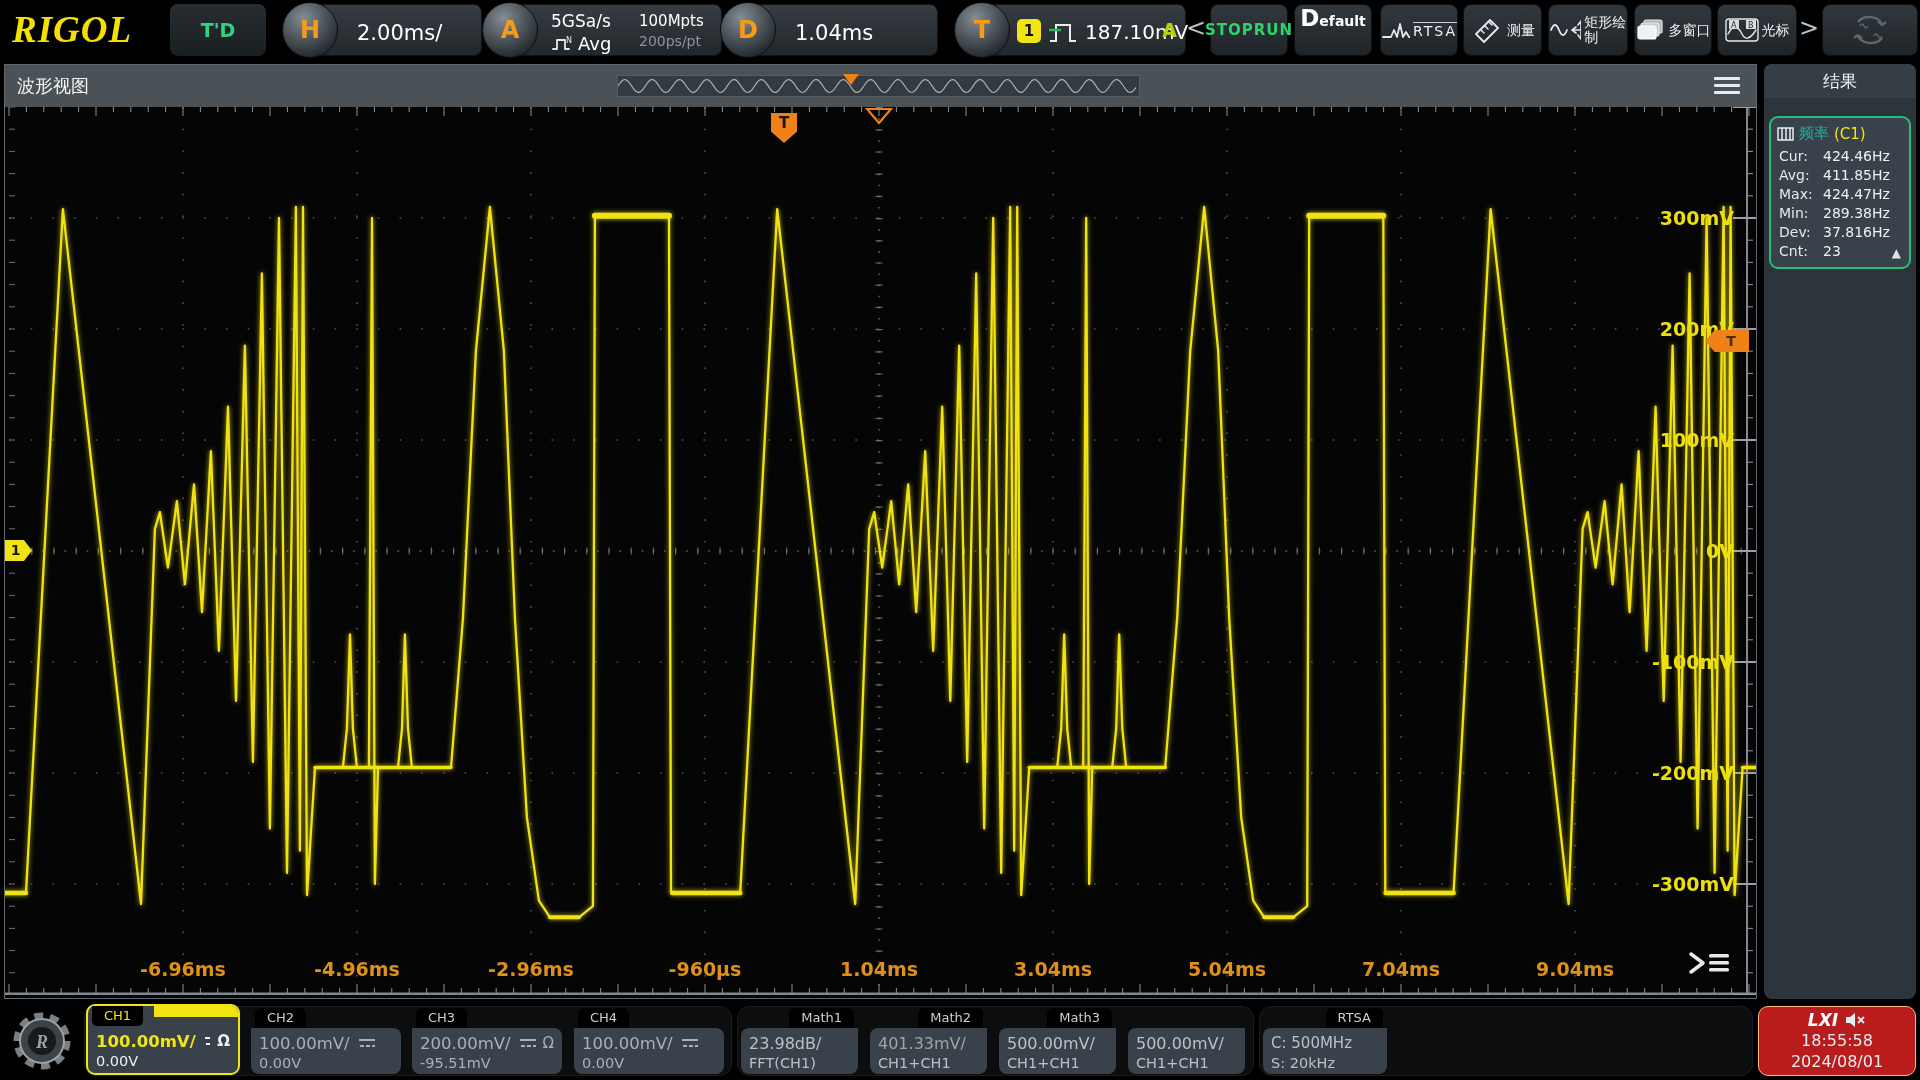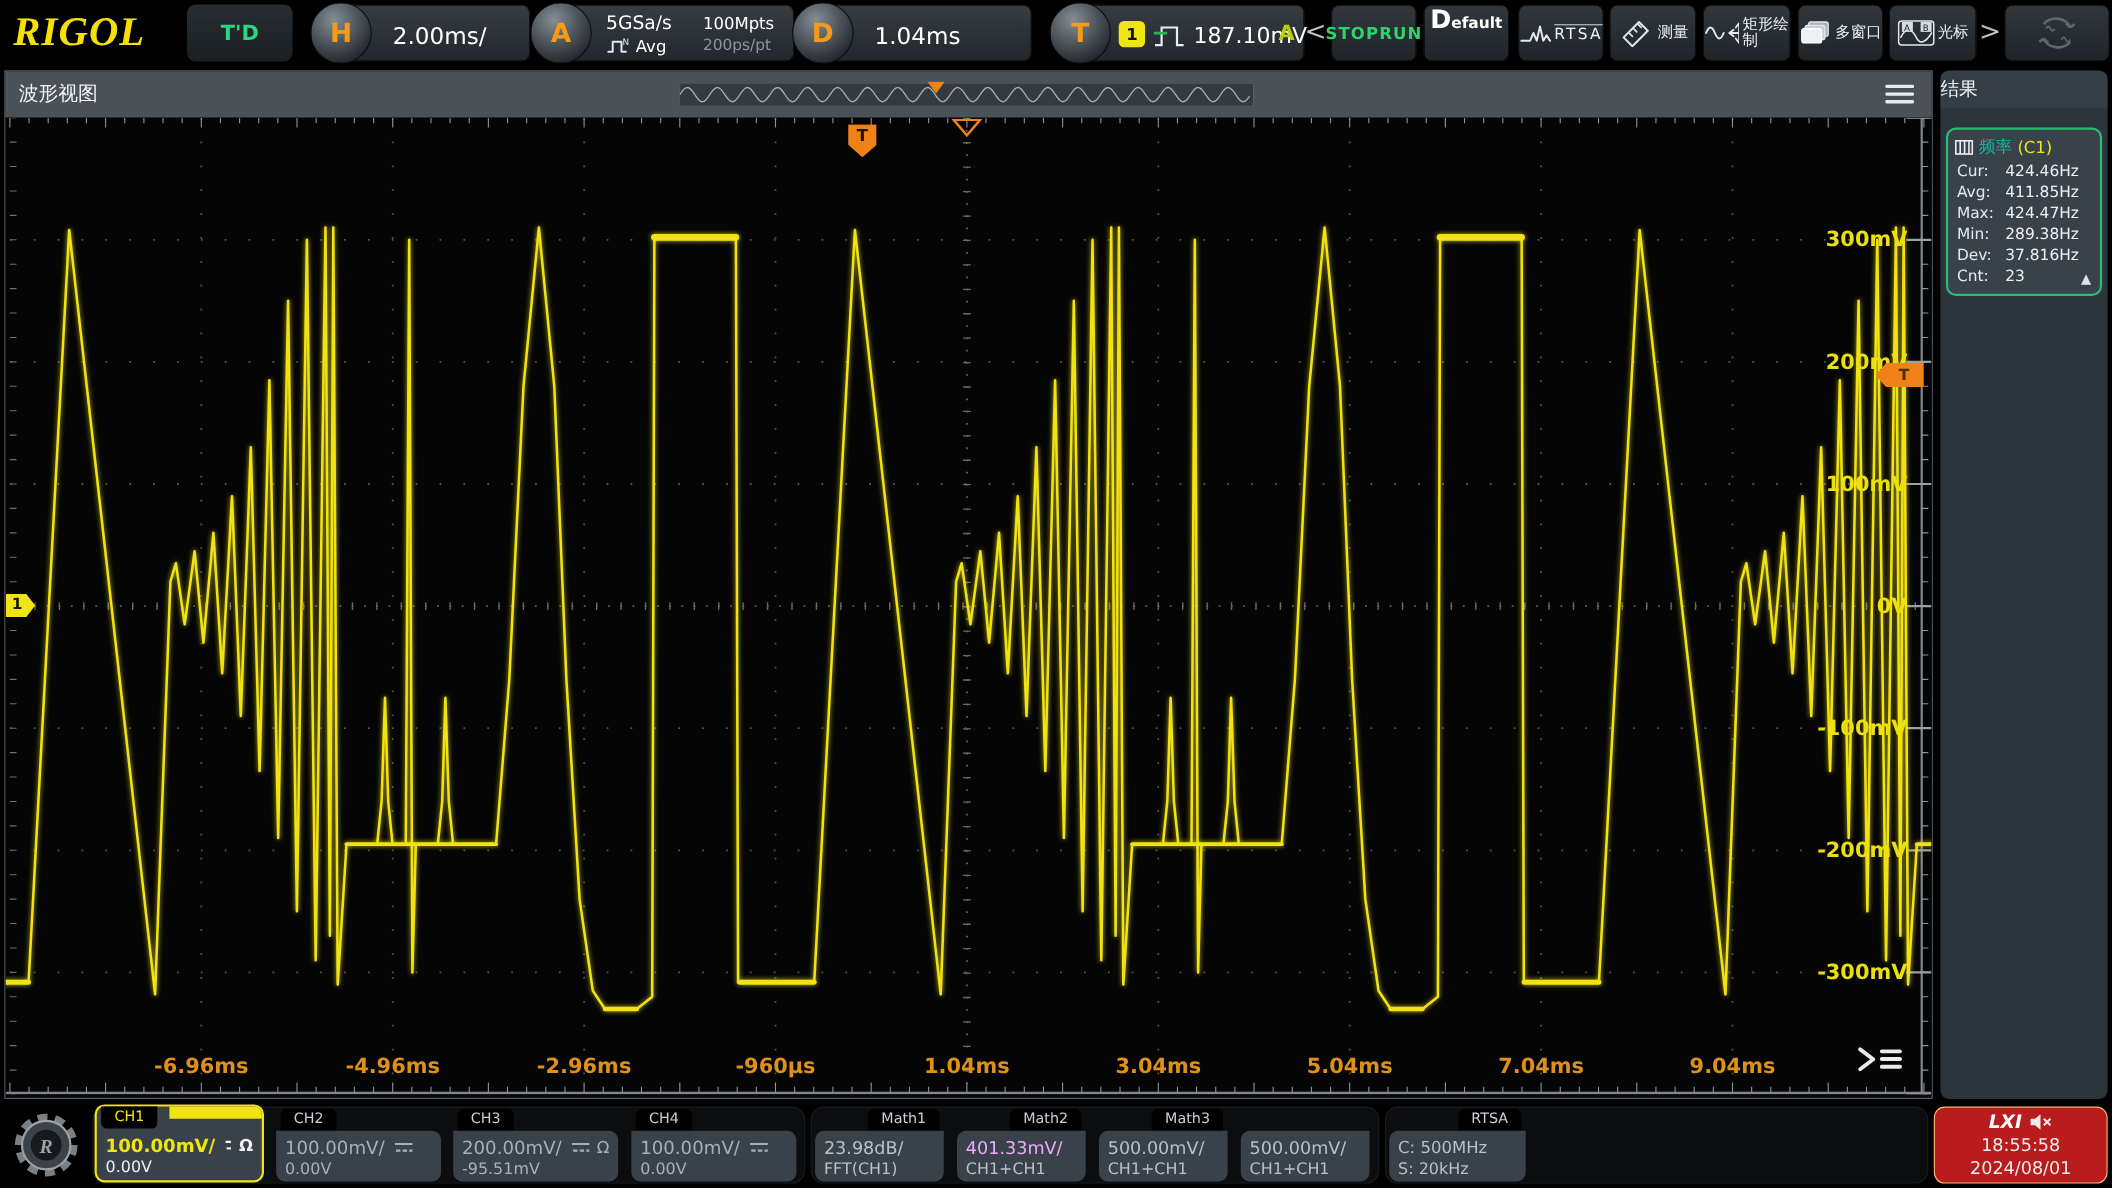--- a/index.html
+++ b/index.html
@@ -60,21 +60,21 @@
              font-weight:bold; text-align:center; line-height:22px; padding-left:8px; }
   #t-flag { position:absolute; left:766px; top:6px; width:26px; height:30px; background:#f08018;
             clip-path:polygon(0 0,100% 0,100% 62%,50% 100%,0 62%); color:#201400; font-size:15px;
             font-weight:bold; text-align:center; line-height:20px; }
   #center-tri { position:absolute; left:860px; top:1px; }
   #expand-icon { position:absolute; left:1680px; top:843px; }
 
   
   #results-panel { position:absolute; left:1764px; top:64px; width:152px; height:935px;
                    background:#2c353b; border-radius:8px; overflow:hidden; }
-  #results-header { height:34px; background:#353e45; color:#f2f4f6; font-size:17px; 
+  #results-header { height:34px; background:#353e45; color:#f2f4f6; font-size:17px; text-align:center;
                     line-height:34px; }
   #meas-card { position:absolute; left:5px; top:52px; width:142px; border:2px solid #2bbd74;
                border-radius:9px; background:#39424a; padding:4px 0 6px 0; }
   #meas-card .card-title { display:flex; align-items:center; gap:5px; padding:2px 6px 4px 6px; }
   #meas-card .card-title .tname { color:#14b8a6; font-size:15px; }
   #meas-card .card-title .tsrc { color:#f0e413; font-size:15px; }
   .mrow { display:flex; padding:0 8px; height:19px; line-height:19px; position:relative; }
   .mrow .ml { width:44px; color:#e5e9ec; font-size:14px; }
   .mrow .mv { color:#eef1f3; font-size:14px; }
   .mrow .arrow { position:absolute; right:8px; top:2px; color:#dfe3e6; font-size:12px; }
@@ -122,21 +122,21 @@
     </div>
 
     <div class="kgroup" style="left:482px;">
       <div class="knob-box" style="left:28px; width:212px;">
         <div style="position:absolute; left:40px; top:6px; color:#fff; font-size:17px;">5GSa/s</div>
         <div style="position:absolute; left:40px; top:28px; display:flex; align-items:center; gap:5px;">
           <svg width="22" height="16">
             <path d="M2,13 h4 v-9 h8 v9 h4" class="icon-white" style="stroke-width:1.8"></path>
             <text x="15" y="7" fill="#e3e8eb" font-size="8" style="font-family:'DejaVu Sans',sans-serif;">N</text>
           </svg>
-          <span style="color:#fff; font-size:15px;">Avg</span>
+          <span style="color:#fff; font-size:18px;">Avg</span>
         </div>
         <div style="position:absolute; left:128px; top:7px; color:#fff; font-size:15px;">100Mpts</div>
         <div style="position:absolute; left:128px; top:28px; color:#8c959b; font-size:14px;">200ps/pt</div>
       </div>
       <div class="knob-circle" style="left:0;">A</div>
     </div>
 
     <div class="kgroup" style="left:720px;">
       <div class="knob-box" style="left:28px; width:190px;">
         <div class="kval" style="left:46px;">1.04ms</div>
@@ -733,21 +733,21 @@
         <div class="widget" style="left: 741px; width: 117px;">
           <div class="wtab" style="right:4px;">Math1</div>
           <div class="wbody rtab">
             <div class="wrow1" style="font-size:16px; color:#b9c1c7;">23.98dB/</div>
             <div class="wrow2" style="color:#b9c1c7;">FFT(CH1)</div>
           </div>
         </div>
         <div class="widget" style="left: 870px; width: 117px;">
           <div class="wtab" style="right:4px;">Math2</div>
           <div class="wbody rtab">
-            <div class="wrow1" style="font-size:16px; color:#f0abfc;">401.33mV/</div>
+            <div class="wrow1" style="font-size:16px; color:#a3a3a3;">401.33mV/</div>
             <div class="wrow2" style="color:#b9c1c7;">CH1+CH1</div>
           </div>
         </div>
         <div class="widget" style="left: 999px; width: 117px;">
           <div class="wtab" style="right:4px;">Math3</div>
           <div class="wbody rtab">
             <div class="wrow1" style="font-size:16px; color:#b9c1c7;">500.00mV/</div>
             <div class="wrow2" style="color:#b9c1c7;">CH1+CH1</div>
           </div>
         </div>

